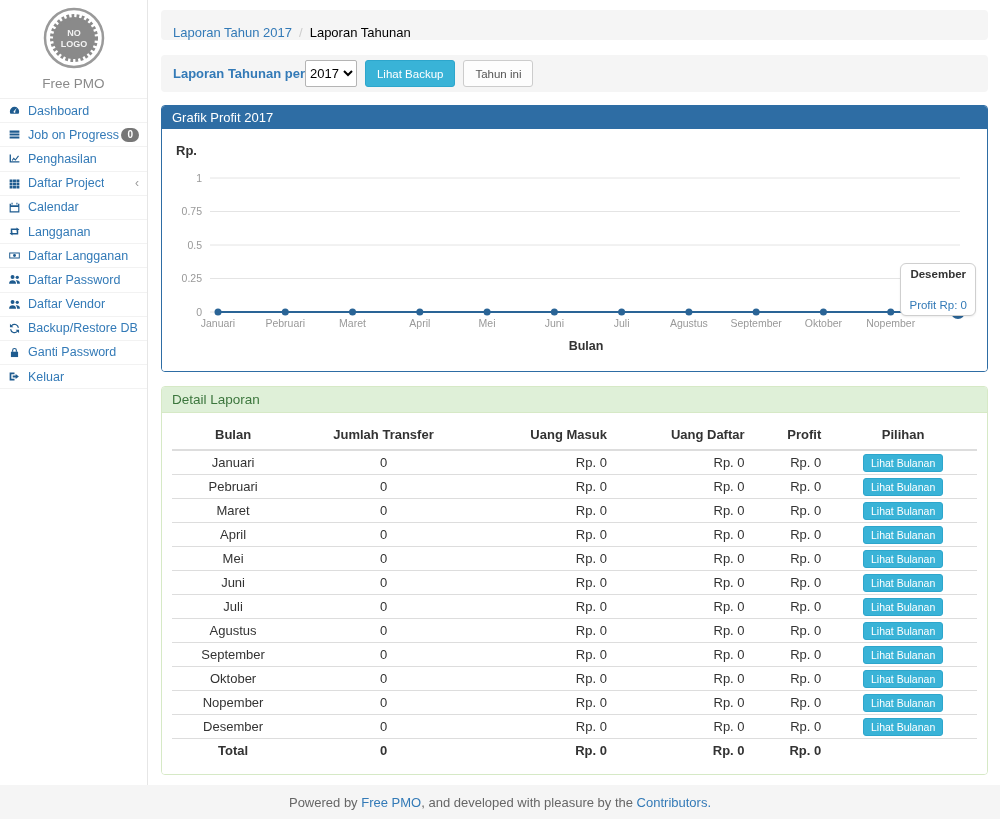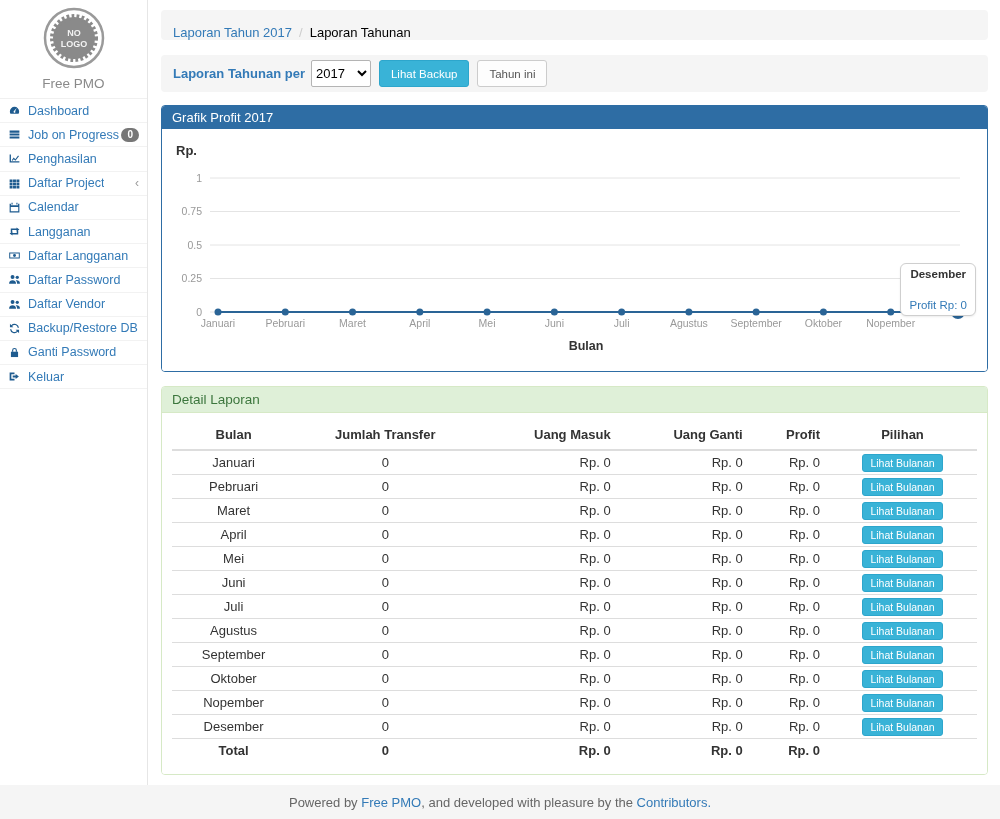--- a/index.html
+++ b/index.html
@@ -41,23 +41,23 @@
     display:flex; align-items:flex-end; padding:0 12px; font-size:13px;
   }
   .breadcrumb a { color:#337ab7; }
   .crumb-divider { color:#ccc; margin:0 7px; }
   .crumb-current { color:#000000; }
 
   .filter-bar {
     margin-top:15px; height:37px; background:#f5f5f5; border-radius:4px;
     display:flex; align-items:center; padding:0 12px;
   }
-  .filter-label { color:#337ab7; font-weight:bold; font-size:13px; margin-right:6px; }
+  .filter-label { color:#337ab7; font-weight:bold; font-size:13px; }
   select.year {
-    height:27px; width:60px; border:1px solid #b4b4b4; border-radius:2px;
+    height:27px; width:52px; border:1px solid #b4b4b4; border-radius:2px;
     background:#fff; font-size:13px; font-family:"Liberation Sans",sans-serif;
   }
   .btn {
     height:27px; border-radius:3px; font-size:11.5px; padding:0 11px;
     border:1px solid transparent; cursor:pointer; margin-left:8px;
     font-family:"Liberation Sans",sans-serif;
   }
   .btn-info { background:#39b3d7; border-color:#2da6cc; color:#fff; }
   .btn-default { background:#fdfdfd; border-color:#ccc; color:#555; }
 
@@ -292,21 +292,21 @@
 
   <div class="panel-detail">
     <div class="panel-detail-heading">Detail Laporan</div>
     <div class="panel-detail-body">
       <table class="report">
         <thead>
             <tr>
               <th class="ta-c">Bulan</th>
               <th class="ta-c">Jumlah Transfer</th>
               <th class="ta-r">Uang Masuk</th>
-              <th class="ta-r">Uang Ganti</th>
+              <th class="ta-r">Uang Daftar</th>
               <th class="ta-r">Profit</th>
               <th class="ta-c">Pilihan</th>
             </tr>
           </thead>
         <tbody>
             <tr>
               <td class="ta-c">Januari</td>
               <td class="ta-c">0</td>
               <td class="ta-r">Rp. 0</td>
               <td class="ta-r">Rp. 0</td>

